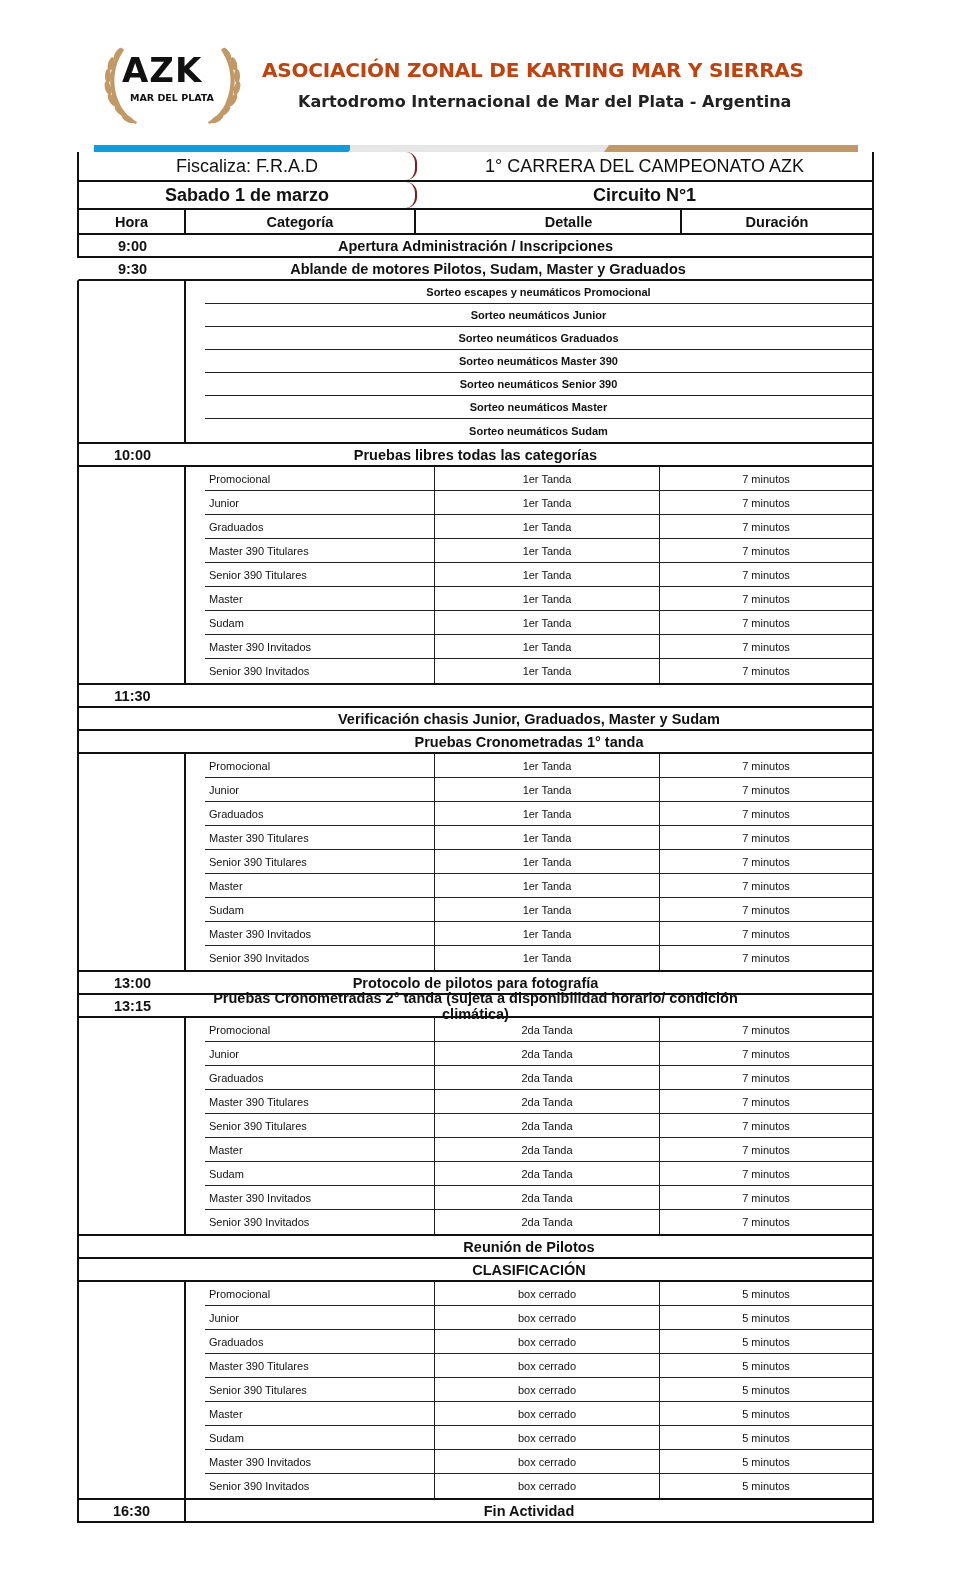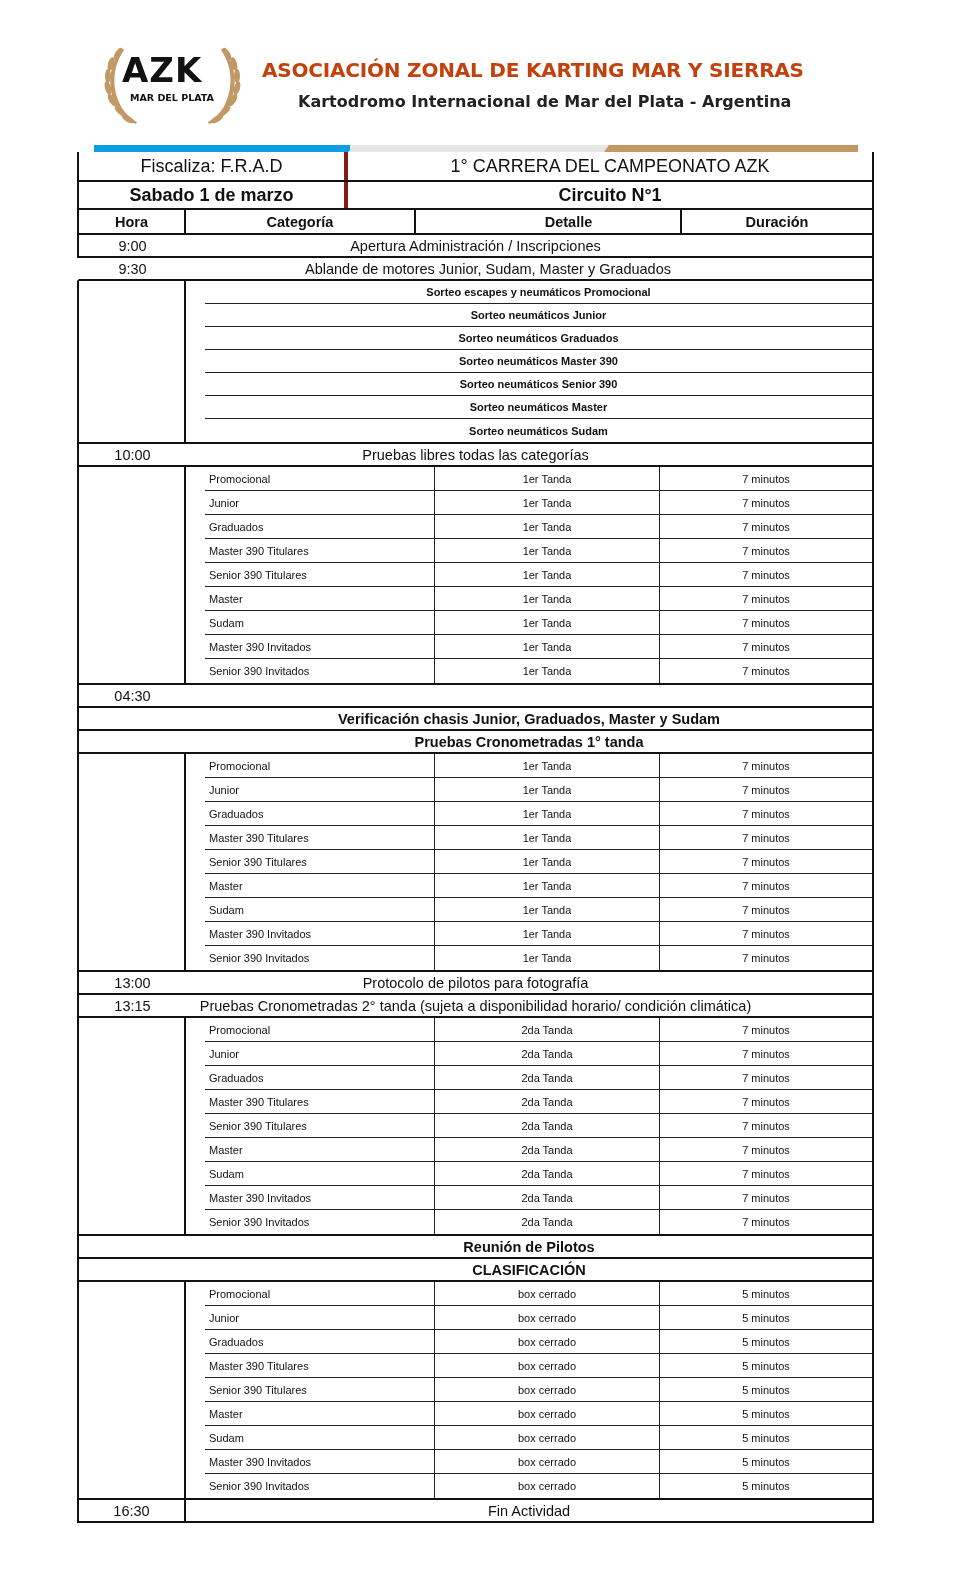--- a/index.html
+++ b/index.html
@@ -18,30 +18,30 @@
   .stripe.grey { left:350px; width:260px; background:#e6e6e6; }
   .stripe.gold { left:604px; width:254px; background:#c29864; clip-path:polygon(2% 0,100% 0,100% 100%,0 100%); }
 
   
   .tbl { position:absolute; left:77px; top:152px; width:797px; }
   .row { position:relative; box-sizing:border-box; border-left:2px solid #111; border-right:2px solid #111; border-bottom:2px solid #111; display:flex; align-items:center; font-size:14.5px; }
   .cell { box-sizing:border-box; height:100%; display:flex; align-items:center; justify-content:center; }
   .bold { font-weight:bold; }
 
   .r-top { height:30px; border-bottom:2px solid #111; font-size:18px; }
-  .r-top .c1, .r-date .c1 { width:269px; border-right:4px solid #7f1d1d; }
+  .r-top .c1, .r-date .c1 { width:338px; border-right:2px solid #7f1d1d;border-radius:11px; }
   .r-top .c2, .r-date .c2 { flex:1; }
   .r-date { height:28px; font-size:18px; font-weight:bold; }
   .r-head { height:25px; font-weight:bold; font-size:14.5px; }
   .r-head .h1 { width:107px; border-right:2px solid #111; }
   .r-head .h2 { width:230px; border-right:2px solid #111; }
   .r-head .h3 { width:225px; border-right:2px solid #111;margin-left:41px; }
   .r-head .h4 { flex:1; }
 
-  .r-time { height:23px; font-weight:normal; }
+  .r-time { height:23px; font-weight:bold;text-align:center; }
   .r-time .t { width:107px; }
   .r-time .d { flex:1; padding-right:107px; box-sizing:border-box; }
   .r-time.noleft { border-left-color:transparent;gap:25px; }
   .r-time.split .t { border-right:2px solid #111; }
   .r-time.split .d { padding-right:0; }
 
   .r-span { height:23px; font-weight:bold; }
   .r-span .d { flex:1; padding-left:107px; box-sizing:border-box; }
 
   .block { position:relative; box-sizing:border-box; border-left:2px solid #111; border-right:2px solid #111; border-bottom:2px solid #111; display:flex; }
@@ -104,21 +104,21 @@
     <div class="cell h3">Detalle</div>
     <div class="cell h4">Duración</div>
   </div>
 
   <div class="row r-time">
     <div class="cell t">9:00</div>
     <div class="cell d">Apertura Administración / Inscripciones</div>
   </div>
   <div class="row r-time noleft">
     <div class="cell t">9:30</div>
-    <div class="cell d">Ablande de motores Junior, Sudam, Master y Graduados</div>
+    <div class="cell d">Ablande de motores Pilotos, Sudam, Master y Graduados</div>
   </div>
 
   <div class="block">
     <div class="gutter"></div>
     <div class="rows" id="sorteos-rows">
         <div class="sub bold">Sorteo escapes y neumáticos Promocional</div>
         <div class="sub bold">Sorteo neumáticos Junior</div>
         <div class="sub bold">Sorteo neumáticos Graduados</div>
         <div class="sub bold">Sorteo neumáticos Master 390</div>
         <div class="sub bold">Sorteo neumáticos Senior 390</div>
@@ -176,21 +176,21 @@
         </div>
         <div class="sub cat">
           <div class="a">Senior 390 Invitados</div>
           <div class="b">1er Tanda</div>
           <div class="c">7 minutos</div>
         </div>
       </div>
   </div>
 
   <div class="row r-time">
-    <div class="cell t">04:30</div>
+    <div class="cell t">11:30</div>
   </div>
   <div class="row r-span">
     <div class="cell d">Verificación chasis Junior, Graduados, Master y Sudam</div>
   </div>
   <div class="row r-span">
     <div class="cell d">Pruebas Cronometradas 1° tanda</div>
   </div>
   <div class="block">
     <div class="gutter"></div>
     <div class="rows" id="crono1-rows">

